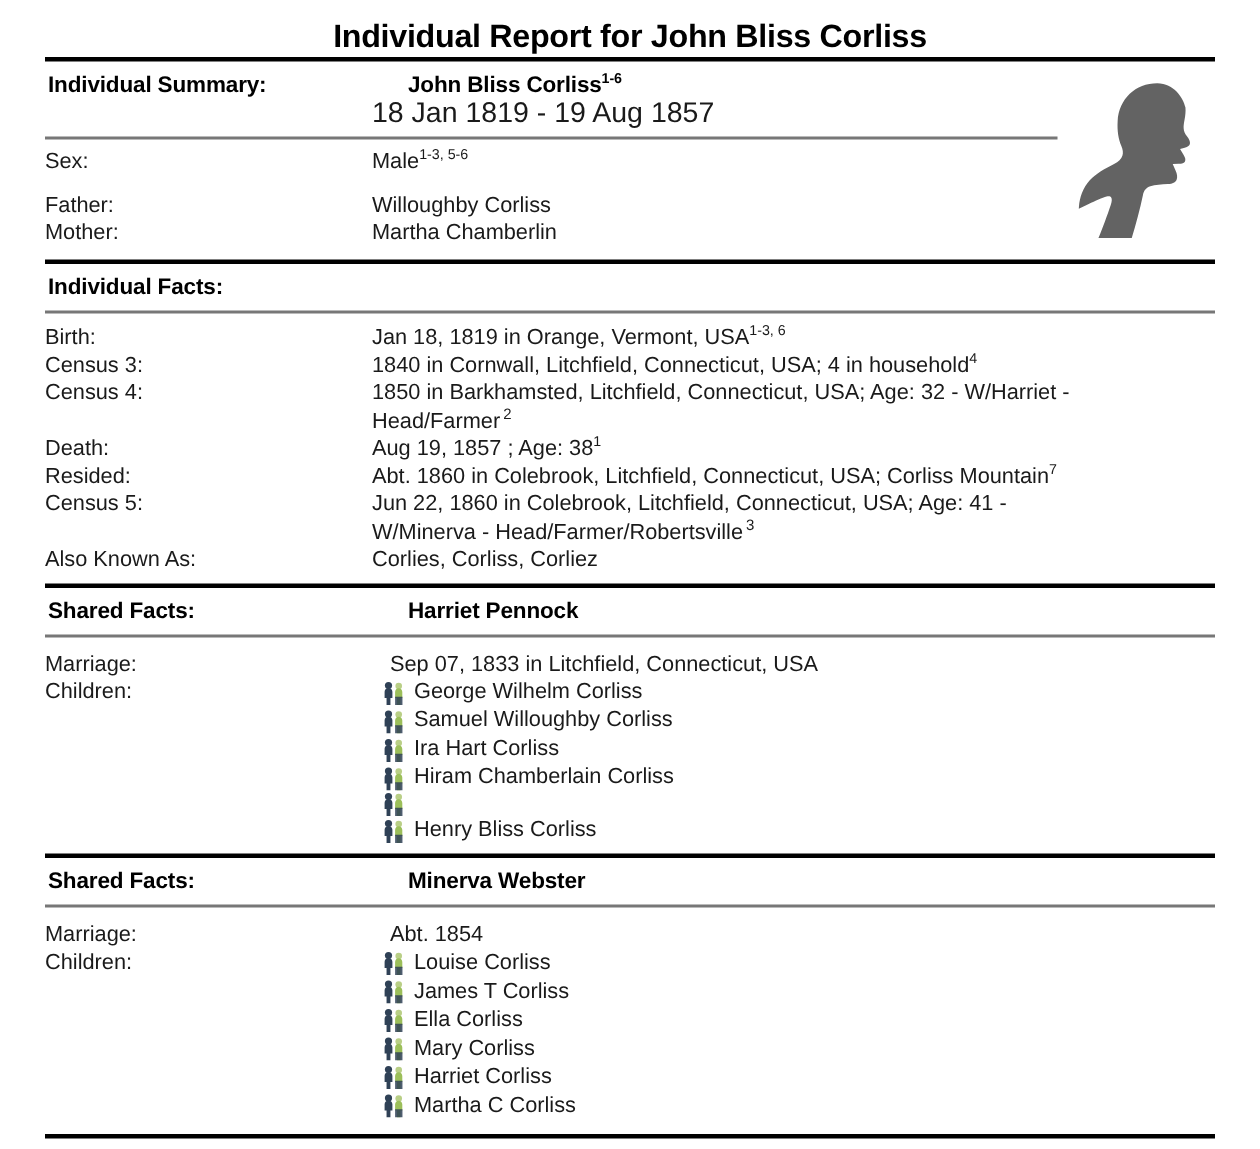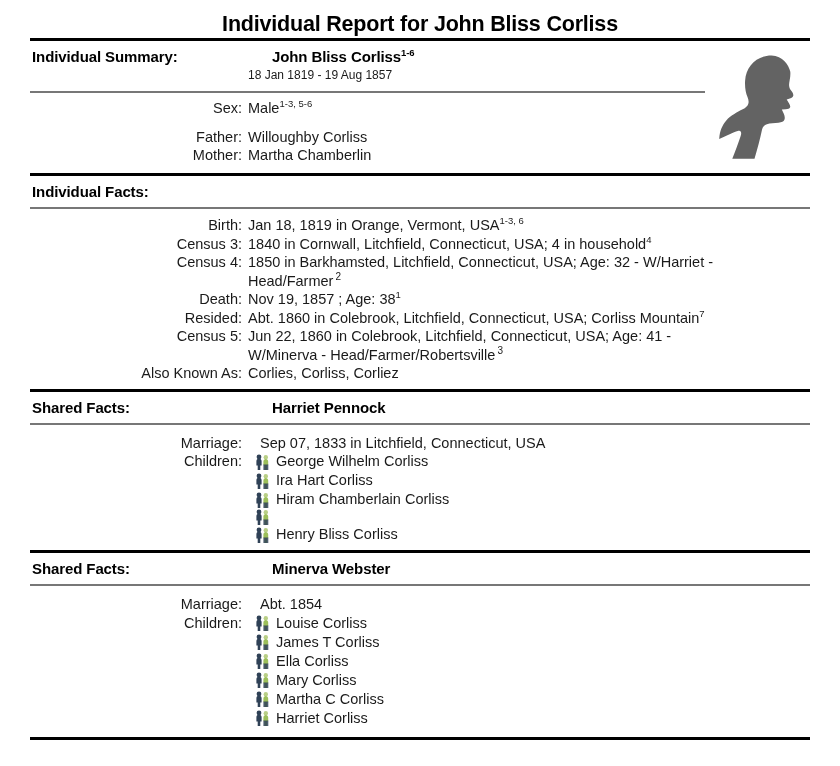--- a/index.html
+++ b/index.html
@@ -56,21 +56,20 @@
 
   
   .row {
     display: flex;
     align-items: flex-start;
     line-height: 18.5px;
   }
   .lbl {
     width: 218px;
     min-width: 218px;
-    text-align: right;
     padding-right: 6px;
     box-sizing: border-box;
     font-size: 14.5px;
     color: #1a1a1a;
     white-space: nowrap;
   }
   .val {
     flex: 1;
     font-size: 14.5px;
     color: #1a1a1a;
@@ -102,21 +101,21 @@
   }
   .sec-head-val {
     flex: 1;
     font-size: 15px;
     font-weight: bold;
     color: #000;
     letter-spacing: -0.1px;
     margin-left: 24px;
   }
   .sub-line {
-    font-size: 12px;
+    font-size: 19px;
     color: #1a1a1a;
     line-height: 19px;
   }
 
   sup {
     font-size: 9.5px;
     vertical-align: super;
     line-height: 0;
   }
   .sup-spaced {
@@ -238,21 +237,21 @@
     <div class="row">
       <div class="lbl">Census 4:</div>
       <div class="val">
         <span>1850 in Barkhamsted, Litchfield, Connecticut, USA; Age: 32 - W/Harriet -</span><br>
         <span>Head/Farmer</span><span class="sup-spaced">2</span>
       </div>
     </div>
 
     <div class="row">
       <div class="lbl">Death:</div>
-      <div class="val"><span>Nov 19, 1857 ; Age: 38</span><sup>1</sup></div>
+      <div class="val"><span>Aug 19, 1857 ; Age: 38</span><sup>1</sup></div>
     </div>
 
     <div class="row">
       <div class="lbl">Resided:</div>
       <div class="val"><span>Abt. 1860 in Colebrook, Litchfield, Connecticut, USA; Corliss Mountain</span><sup>7</sup></div>
     </div>
 
     <div class="row">
       <div class="lbl">Census 5:</div>
       <div class="val">
@@ -304,20 +303,32 @@
       <div class="child-row">
         <span class="couple-icon">
             <svg width="17" height="16" viewBox="0 0 17 16">
               <circle cx="5" cy="3" r="2.4" fill="#2f4156"></circle>
               <path d="M2.4 7.2c0-1.6 1.2-2.6 2.6-2.6s2.6 1 2.6 2.6v4.2H6.3V16H3.7v-4.6H2.4z" fill="#2f4156"></path>
               <circle cx="11.8" cy="3.3" r="2.2" fill="#b9cf86"></circle>
               <path d="M9.4 7.4c0-1.5 1.1-2.5 2.4-2.5s2.4 1 2.4 2.5v3.9h-1.2V16h-2.4v-4.7H9.4z" fill="#9cbf5a"></path>
               <rect x="9.4" y="10.5" width="4.9" height="5.5" fill="#2f4156" opacity="0.85"></rect>
             </svg>
           </span>
+        <span class="child-name">Samuel Willoughby Corliss</span>
+      </div>
+      <div class="child-row">
+        <span class="couple-icon">
+            <svg width="17" height="16" viewBox="0 0 17 16">
+              <circle cx="5" cy="3" r="2.4" fill="#2f4156"></circle>
+              <path d="M2.4 7.2c0-1.6 1.2-2.6 2.6-2.6s2.6 1 2.6 2.6v4.2H6.3V16H3.7v-4.6H2.4z" fill="#2f4156"></path>
+              <circle cx="11.8" cy="3.3" r="2.2" fill="#b9cf86"></circle>
+              <path d="M9.4 7.4c0-1.5 1.1-2.5 2.4-2.5s2.4 1 2.4 2.5v3.9h-1.2V16h-2.4v-4.7H9.4z" fill="#9cbf5a"></path>
+              <rect x="9.4" y="10.5" width="4.9" height="5.5" fill="#2f4156" opacity="0.85"></rect>
+            </svg>
+          </span>
         <span class="child-name">Ira  Hart Corliss</span>
       </div>
       <div class="child-row">
         <span class="couple-icon">
             <svg width="17" height="16" viewBox="0 0 17 16">
               <circle cx="5" cy="3" r="2.4" fill="#2f4156"></circle>
               <path d="M2.4 7.2c0-1.6 1.2-2.6 2.6-2.6s2.6 1 2.6 2.6v4.2H6.3V16H3.7v-4.6H2.4z" fill="#2f4156"></path>
               <circle cx="11.8" cy="3.3" r="2.2" fill="#b9cf86"></circle>
               <path d="M9.4 7.4c0-1.5 1.1-2.5 2.4-2.5s2.4 1 2.4 2.5v3.9h-1.2V16h-2.4v-4.7H9.4z" fill="#9cbf5a"></path>
               <rect x="9.4" y="10.5" width="4.9" height="5.5" fill="#2f4156" opacity="0.85"></rect>
@@ -423,33 +434,33 @@
       <div class="child-row">
         <span class="couple-icon">
             <svg width="17" height="16" viewBox="0 0 17 16">
               <circle cx="5" cy="3" r="2.4" fill="#2f4156"></circle>
               <path d="M2.4 7.2c0-1.6 1.2-2.6 2.6-2.6s2.6 1 2.6 2.6v4.2H6.3V16H3.7v-4.6H2.4z" fill="#2f4156"></path>
               <circle cx="11.8" cy="3.3" r="2.2" fill="#b9cf86"></circle>
               <path d="M9.4 7.4c0-1.5 1.1-2.5 2.4-2.5s2.4 1 2.4 2.5v3.9h-1.2V16h-2.4v-4.7H9.4z" fill="#9cbf5a"></path>
               <rect x="9.4" y="10.5" width="4.9" height="5.5" fill="#2f4156" opacity="0.85"></rect>
             </svg>
           </span>
+        <span class="child-name">Harriet Corliss</span>
+      </div>
+      <div class="child-row">
+        <span class="couple-icon">
+            <svg width="17" height="16" viewBox="0 0 17 16">
+              <circle cx="5" cy="3" r="2.4" fill="#2f4156"></circle>
+              <path d="M2.4 7.2c0-1.6 1.2-2.6 2.6-2.6s2.6 1 2.6 2.6v4.2H6.3V16H3.7v-4.6H2.4z" fill="#2f4156"></path>
+              <circle cx="11.8" cy="3.3" r="2.2" fill="#b9cf86"></circle>
+              <path d="M9.4 7.4c0-1.5 1.1-2.5 2.4-2.5s2.4 1 2.4 2.5v3.9h-1.2V16h-2.4v-4.7H9.4z" fill="#9cbf5a"></path>
+              <rect x="9.4" y="10.5" width="4.9" height="5.5" fill="#2f4156" opacity="0.85"></rect>
+            </svg>
+          </span>
         <span class="child-name">Martha C Corliss</span>
-      </div>
-      <div class="child-row">
-        <span class="couple-icon">
-            <svg width="17" height="16" viewBox="0 0 17 16">
-              <circle cx="5" cy="3" r="2.4" fill="#2f4156"></circle>
-              <path d="M2.4 7.2c0-1.6 1.2-2.6 2.6-2.6s2.6 1 2.6 2.6v4.2H6.3V16H3.7v-4.6H2.4z" fill="#2f4156"></path>
-              <circle cx="11.8" cy="3.3" r="2.2" fill="#b9cf86"></circle>
-              <path d="M9.4 7.4c0-1.5 1.1-2.5 2.4-2.5s2.4 1 2.4 2.5v3.9h-1.2V16h-2.4v-4.7H9.4z" fill="#9cbf5a"></path>
-              <rect x="9.4" y="10.5" width="4.9" height="5.5" fill="#2f4156" opacity="0.85"></rect>
-            </svg>
-          </span>
-        <span class="child-name">Harriet Corliss</span>
       </div>
     </div>
   </div>
 
   <div style="height:9px"></div>
   <div class="rule-black"></div>
 
 </div>
 
 </body></html>

